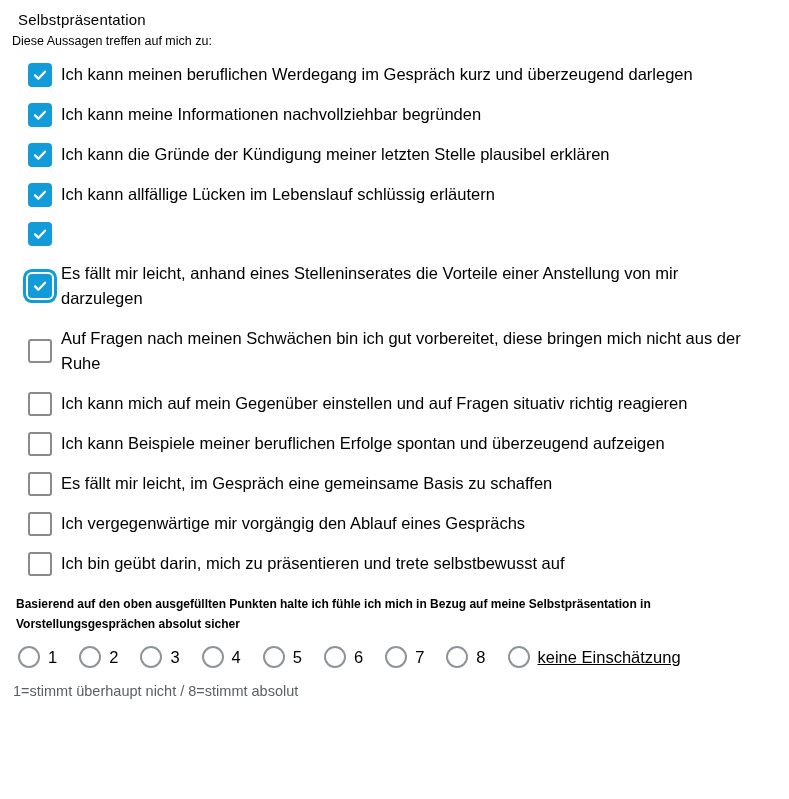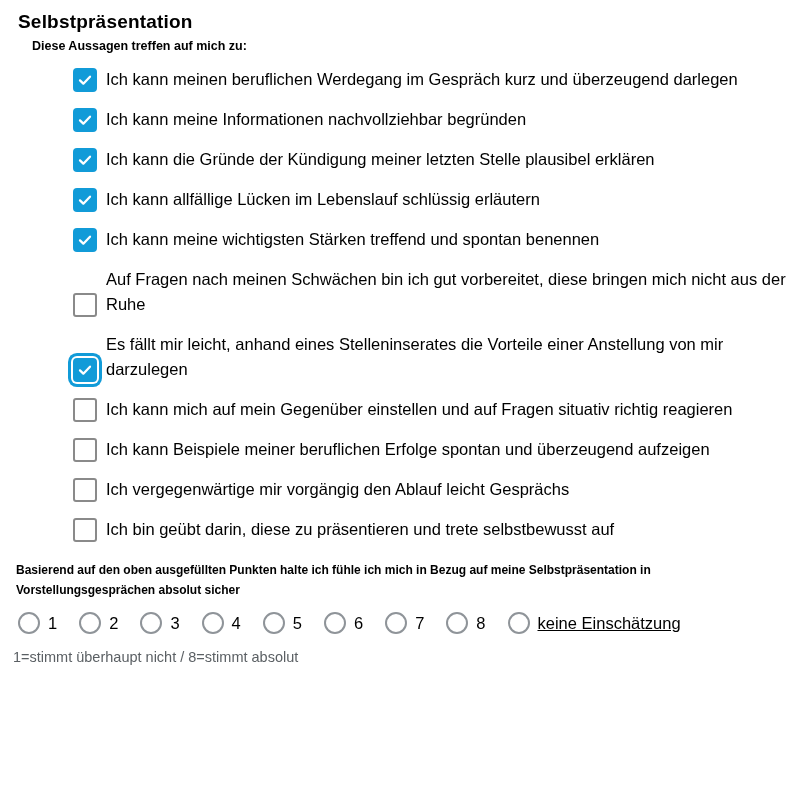--- a/index.html
+++ b/index.html
@@ -6,37 +6,36 @@
   html, body {
     width: 789px; height: 799px;
     background: #ffffff;
     font-family: "Liberation Sans", sans-serif;
     color: #000;
     overflow: hidden;
   }
   .page { padding-top: 11px; }
 
   .title {
-    font-size: 19px;
-    font-weight: bold;
+    font-size: 15px;
+    font-weight: normal;
     margin-left: 18px;
     letter-spacing: 0.2px;
   }
   .subtitle {
     font-size: 12.5px;
-    font-weight: bold;
-    margin: 6px 0 14px 32px;
+    font-weight: normal;
+    margin: 6px 0 14px 12px;
   }
 
   .checklist { margin-left: 28px; }
   .row {
     display: flex;
-    align-items: flex-end;
+    align-items: center;
     margin-bottom: 15px;
-    margin-left: 45px;
   }
   .checkbox {
     width: 24px; height: 24px;
     flex: 0 0 24px;
     margin-right: 9px;
     border-radius: 4px;
     display: flex; align-items: center; justify-content: center;
     cursor: pointer;
   }
   .checkbox.unchecked {
@@ -141,68 +140,73 @@
     </span>
     <span class="row-label">Ich kann allfällige Lücken im Lebenslauf schlüssig erläutern</span>
   </div>
 
   <div class="row">
     <span class="checkbox checked" aria-checked="true">
       <svg class="check" width="16" height="16" viewBox="0 0 24 24">
         <path d="M4.5 12.5l5 5L19.5 7" fill="none" stroke="#ffffff" stroke-width="3.4" stroke-linecap="round" stroke-linejoin="round"></path>
       </svg>
     </span>
-    <span class="row-label">Ich kann meine wichtigsten Stärken treffend und spontan benennen</span>
+  </div>
+
+  <div class="row">
+    <span class="checkbox checked focused" aria-checked="true">
+      <svg class="check" width="16" height="16" viewBox="0 0 24 24">
+        <path d="M4.5 12.5l5 5L19.5 7" fill="none" stroke="#ffffff" stroke-width="3.4" stroke-linecap="round" stroke-linejoin="round"></path>
+      </svg>
+    </span>
+    <span class="row-label">Es fällt mir leicht, anhand eines Stelleninserates die Vorteile einer Anstellung von mir darzulegen</span>
   </div>
 
   <div class="row">
     <span class="checkbox unchecked" aria-checked="false">
       
     </span>
     <span class="row-label">Auf Fragen nach meinen Schwächen bin ich gut vorbereitet, diese bringen mich nicht aus der Ruhe</span>
   </div>
 
   <div class="row">
-    <span class="checkbox checked focused" aria-checked="true">
-      <svg class="check" width="16" height="16" viewBox="0 0 24 24">
-        <path d="M4.5 12.5l5 5L19.5 7" fill="none" stroke="#ffffff" stroke-width="3.4" stroke-linecap="round" stroke-linejoin="round"></path>
-      </svg>
-    </span>
-    <span class="row-label">Es fällt mir leicht, anhand eines Stelleninserates die Vorteile einer Anstellung von mir darzulegen</span>
-  </div>
-
-  <div class="row">
     <span class="checkbox unchecked" aria-checked="false">
       
     </span>
     <span class="row-label">Ich kann mich auf mein Gegenüber einstellen und auf Fragen situativ richtig reagieren</span>
   </div>
 
   <div class="row">
     <span class="checkbox unchecked" aria-checked="false">
       
     </span>
     <span class="row-label">Ich kann Beispiele meiner beruflichen Erfolge spontan und überzeugend aufzeigen</span>
   </div>
 
-
-
-
-  <div class="row">
-    <span class="checkbox unchecked" aria-checked="false">
-      
-    </span>
-    <span class="row-label">Ich vergegenwärtige mir vorgängig den Ablauf leicht Gesprächs</span>
-  </div>
-
-  <div class="row">
-    <span class="checkbox unchecked" aria-checked="false">
-      
-    </span>
-    <span class="row-label">Ich bin geübt darin, diese zu präsentieren und trete selbstbewusst auf</span>
+  <div class="row">
+    <span class="checkbox unchecked" aria-checked="false">
+      
+    </span>
+    <span class="row-label">Es fällt mir leicht, im Gespräch eine gemeinsame Basis zu schaffen</span>
+  </div>
+
+
+
+  <div class="row">
+    <span class="checkbox unchecked" aria-checked="false">
+      
+    </span>
+    <span class="row-label">Ich vergegenwärtige mir vorgängig den Ablauf eines Gesprächs</span>
+  </div>
+
+  <div class="row">
+    <span class="checkbox unchecked" aria-checked="false">
+      
+    </span>
+    <span class="row-label">Ich bin geübt darin, mich zu präsentieren und trete selbstbewusst auf</span>
   </div>
 </div>
 
   <div class="question">Basierend auf den oben ausgefüllten Punkten halte ich fühle ich mich in Bezug auf meine Selbstpräsentation in Vorstellungsgesprächen absolut sicher</div>
 
   <div class="rating-row">
   <div class="rating-option">
     <span class="radio" aria-checked="false"></span>
     <span class="rating-option-label">1</span>
   </div>

